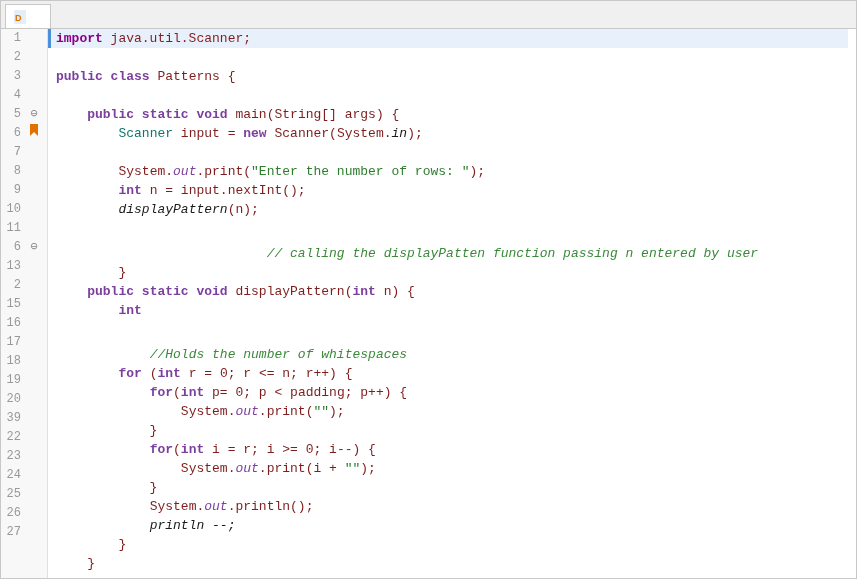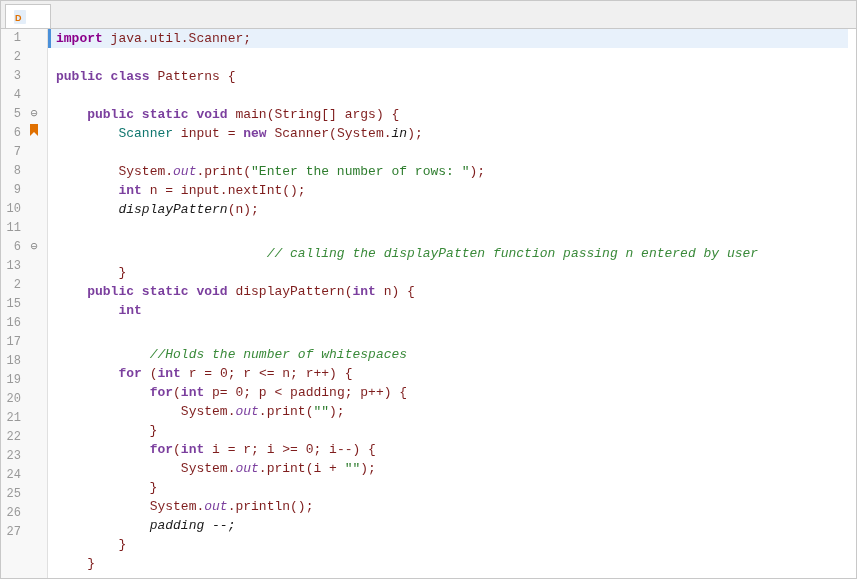--- a/index.html
+++ b/index.html
@@ -216,21 +216,21 @@
         </div>
         <div class="line-row">
           <span class="line-number">19</span>
           <span class="line-indicator"></span>
         </div>
         <div class="line-row">
           <span class="line-number">20</span>
           <span class="line-indicator"></span>
         </div>
         <div class="line-row">
-          <span class="line-number">21</span>
+          <span class="line-number">39</span>
           <span class="line-indicator"></span>
         </div>
         <div class="line-row">
           <span class="line-number">22</span>
           <span class="line-indicator"></span>
         </div>
         <div class="line-row">
           <span class="line-number">23</span>
           <span class="line-indicator"></span>
         </div>
@@ -268,21 +268,21 @@
           <div class="code-line"><span class="plain">    </span><span class="kw">public </span><span class="kw">static </span><span class="kw">void </span><span class="plain">displayPattern</span><span class="plain">(</span><span class="kw">int </span><span class="plain">n) {</span></div>
           <div class="code-line"><span class="plain">        </span><span class="kw">int </span><span class="comment">//Holds the number of whitespaces</span></div>
           <div class="code-line"><span class="plain">        </span><span class="kw">for </span><span class="plain">(</span><span class="kw">int </span><span class="plain">r = 0; r &lt;= n; r++) {</span></div>
           <div class="code-line"><span class="plain">            </span><span class="kw">for</span><span class="plain">(</span><span class="kw">int </span><span class="plain">p= 0; p &lt; padding; p++) {</span></div>
           <div class="code-line"><span class="plain">                </span><span class="plain">System.</span><span class="out-field">out</span><span class="plain">.print(</span><span class="string">""</span><span class="plain">);</span></div>
           <div class="code-line"><span class="plain">            }</span></div>
           <div class="code-line"><span class="plain">            </span><span class="kw">for</span><span class="plain">(</span><span class="kw">int </span><span class="plain">i = r; i &gt;= 0; i--) {</span></div>
           <div class="code-line"><span class="plain">                </span><span class="plain">System.</span><span class="out-field">out</span><span class="plain">.print(i + </span><span class="string">""</span><span class="plain">);</span></div>
           <div class="code-line"><span class="plain">            }</span></div>
           <div class="code-line"><span class="plain">            </span><span class="plain">System.</span><span class="out-field">out</span><span class="plain">.println();</span></div>
-          <div class="code-line"><span class="plain">            </span><span class="italic-var">padding --;</span></div>
+          <div class="code-line"><span class="plain">            </span><span class="italic-var">println --;</span></div>
           <div class="code-line"><span class="plain">        }</span></div>
           <div class="code-line"><span class="plain">    }</span></div>
           <div class="code-line">&nbsp;</div>
           <div class="code-line"><span class="plain">}</span></div>
           <div class="code-line">&nbsp;</div>
         </div>
     </div>
   </div>
 </div>
 

